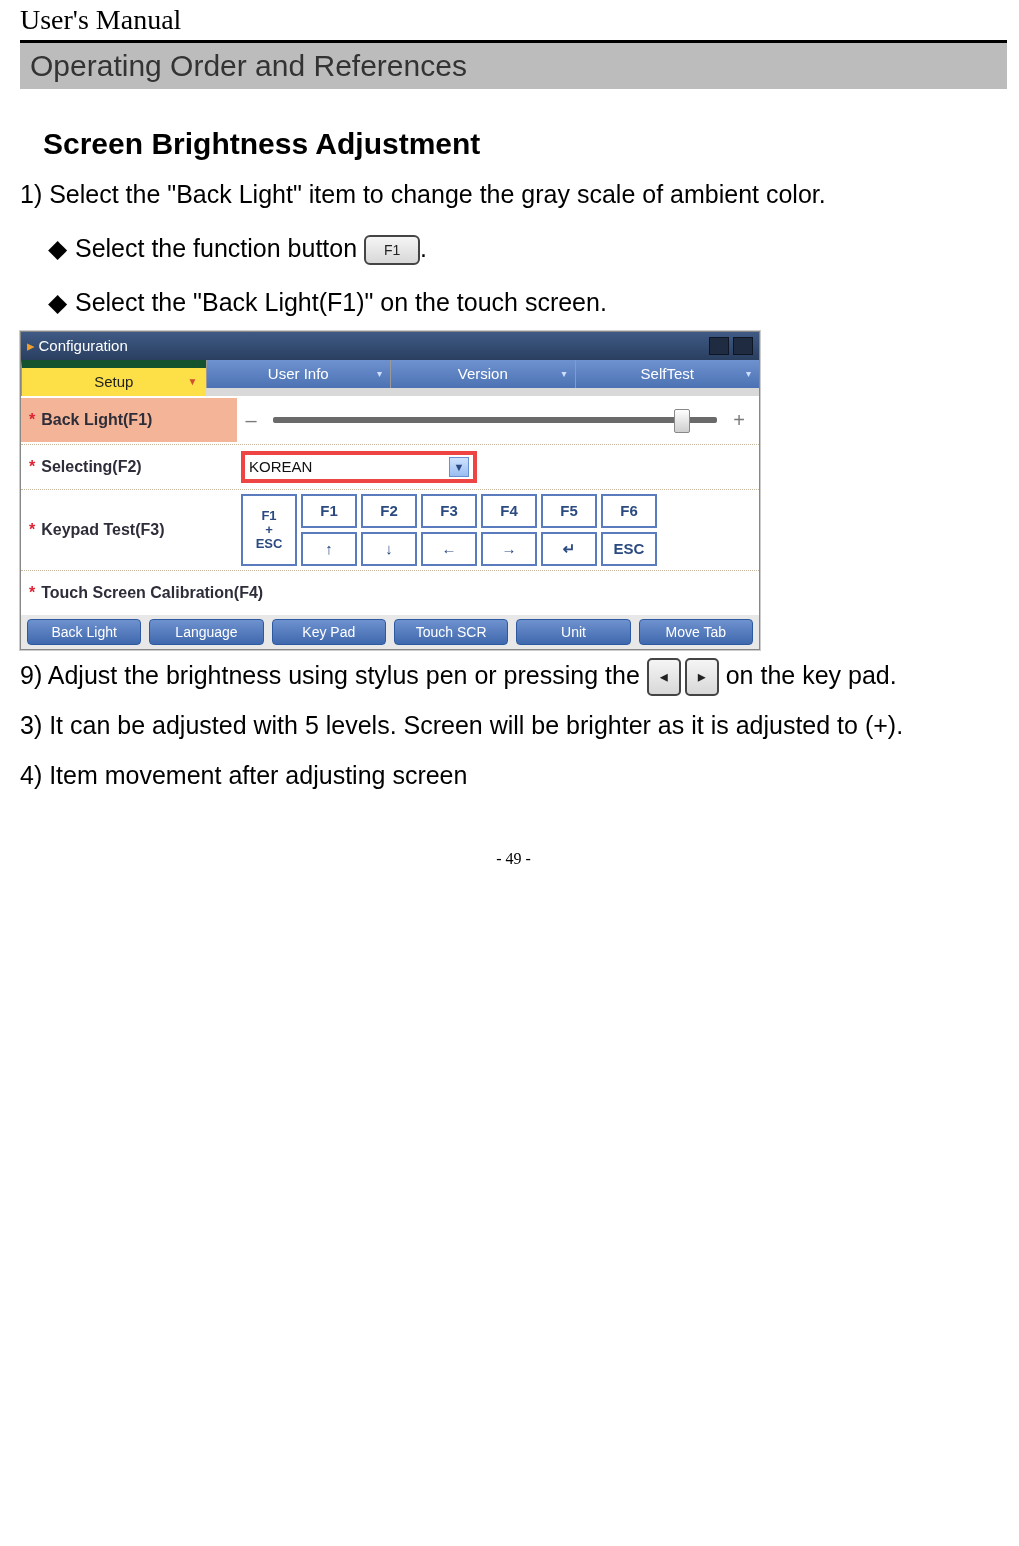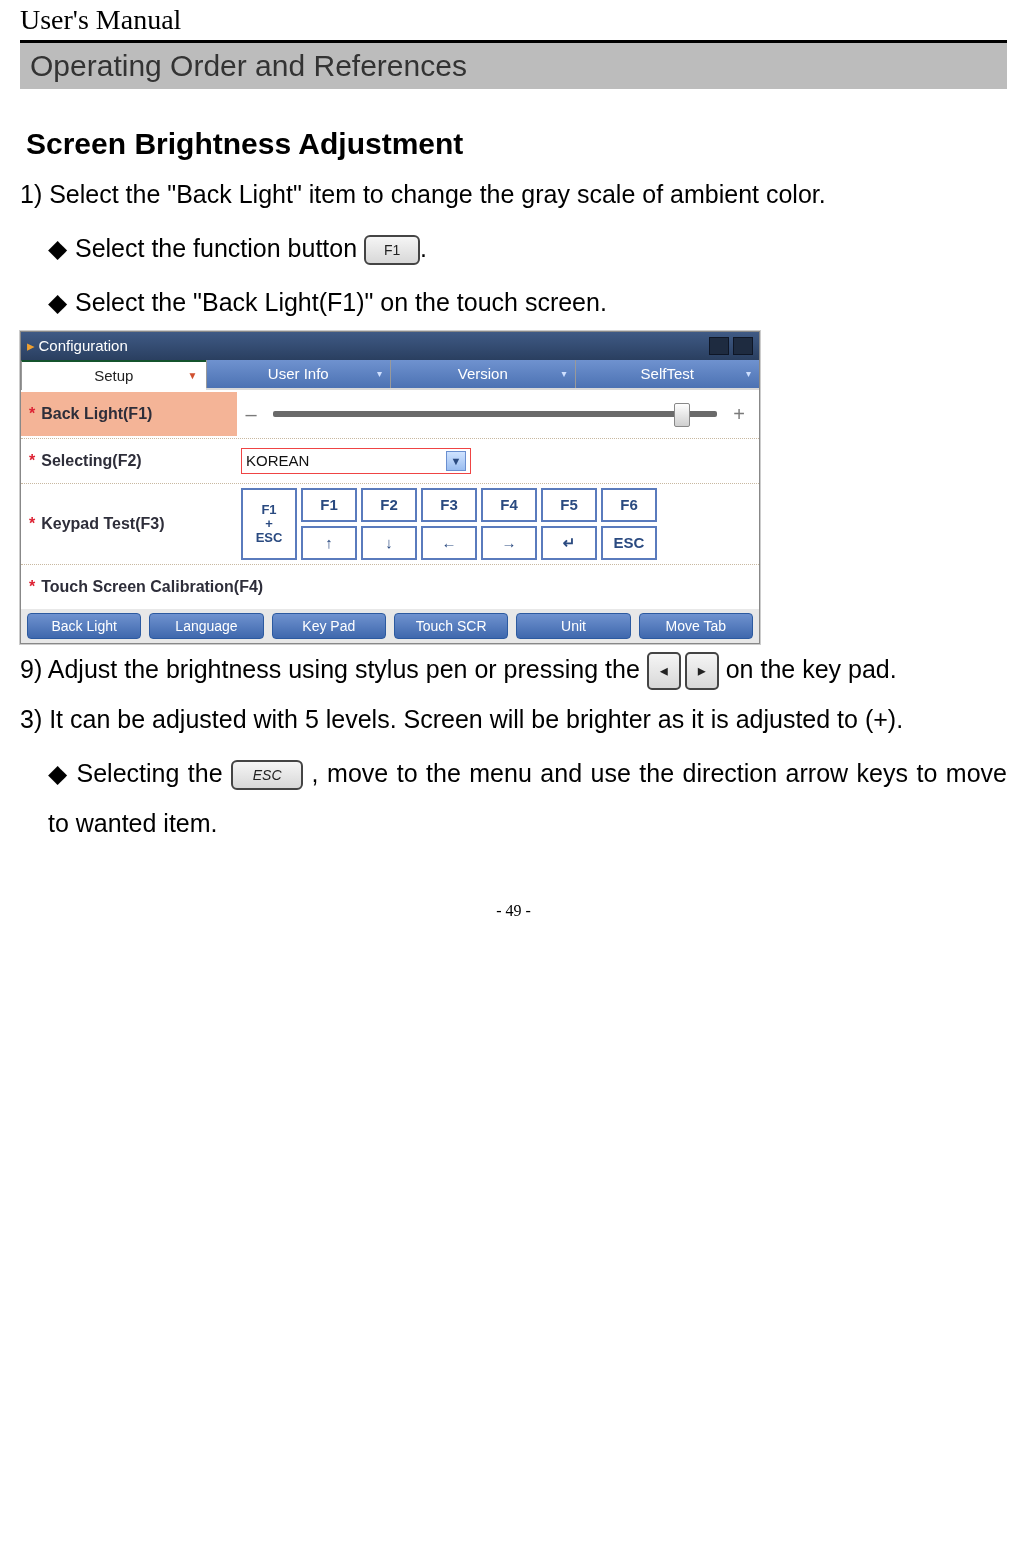--- a/index.html
+++ b/index.html
@@ -33,20 +33,21 @@
     font-family: Arial, sans-serif;
     font-size: 30px;
     padding: 6px 10px;
     margin: 0;
   }
   .gap { height: 30px; }
   .subsection-title {
     font-size: 30px;
     font-weight: bold;
     padding: 8px 6px;
+    margin-left: 17px;
   }
   .body-text {
     font-size: 25px;
     line-height: 2.0;
   }
   .list-num {
     margin: 0;
     padding: 0 0 0 0;
   }
   .list-num > div {
@@ -136,23 +137,23 @@
     display: flex;
     align-items: center;
     justify-content: center;
     font-size: 15px;
     color: #fff;
     background: linear-gradient(#6f92cf,#4c72b3);
     border-left: 1px solid #999;
     position: relative;
   }
   .dev-tab.active {
-    background: #ffffff;
+    background: #fde047;
     color: #222;
-    border-top: 2px solid #14532d;
+    border-top: 8px solid #14532d;
   }
   .dev-tab .tri-small {
     position: absolute; right: 8px; font-size: 10px; color: #cfe0ff;
   }
   .dev-tab.active .tri-small { color: #d05030; }
 
   .dev-body {
     background: #fff;
   }
   .dev-row {
@@ -198,21 +199,21 @@
     background: linear-gradient(#fefefe,#cfcfcf);
     border: 1px solid #888;
     border-radius: 2px;
   }
   .minus, .plus {
     width: 20px; text-align: center; color: #7a7a7a; font-size: 20px;
   }
   .combo {
     display: flex;
     align-items: center;
-    border: 1px solid #ef4444;
+    border: 4px solid #ef4444;
     background: #fff;
     height: 24px;
     width: 220px;
     font-size: 15px;
     padding: 0 4px;
     justify-content: space-between;
   }
   .combo .cv { color: #111; }
   .combo .dd {
     width: 18px; height: 18px;
@@ -431,26 +432,21 @@
       <span>9) Adjust the brightness using stylus pen or pressing the </span>
       <span class="arrow-keys">
         <span class="akey">◂</span>
         <span class="akey">▸</span>
       </span>
       <span> on the key pad.</span>
     </div>
 
     <div>3) It can be adjusted with 5 levels. Screen will be brighter as it is adjusted to (+).</div>
 
+    <div>4) Item movement after adjusting screen</div>
 
     <div class="bullets">
-      <div class="row justify">
-        <span class="bullet-sym">◆</span>
-        <span>Selecting the </span>
-        <span class="inline-icon" style="min-width:60px;font-style:italic;">ESC</span>
-        <span>, move to the menu and use the direction arrow keys to move to wanted item.</span>
-      </div>
     </div>
 
   </div>
 
   <div class="page-num">- 49 -</div>
 </div>
 
 </body></html>

